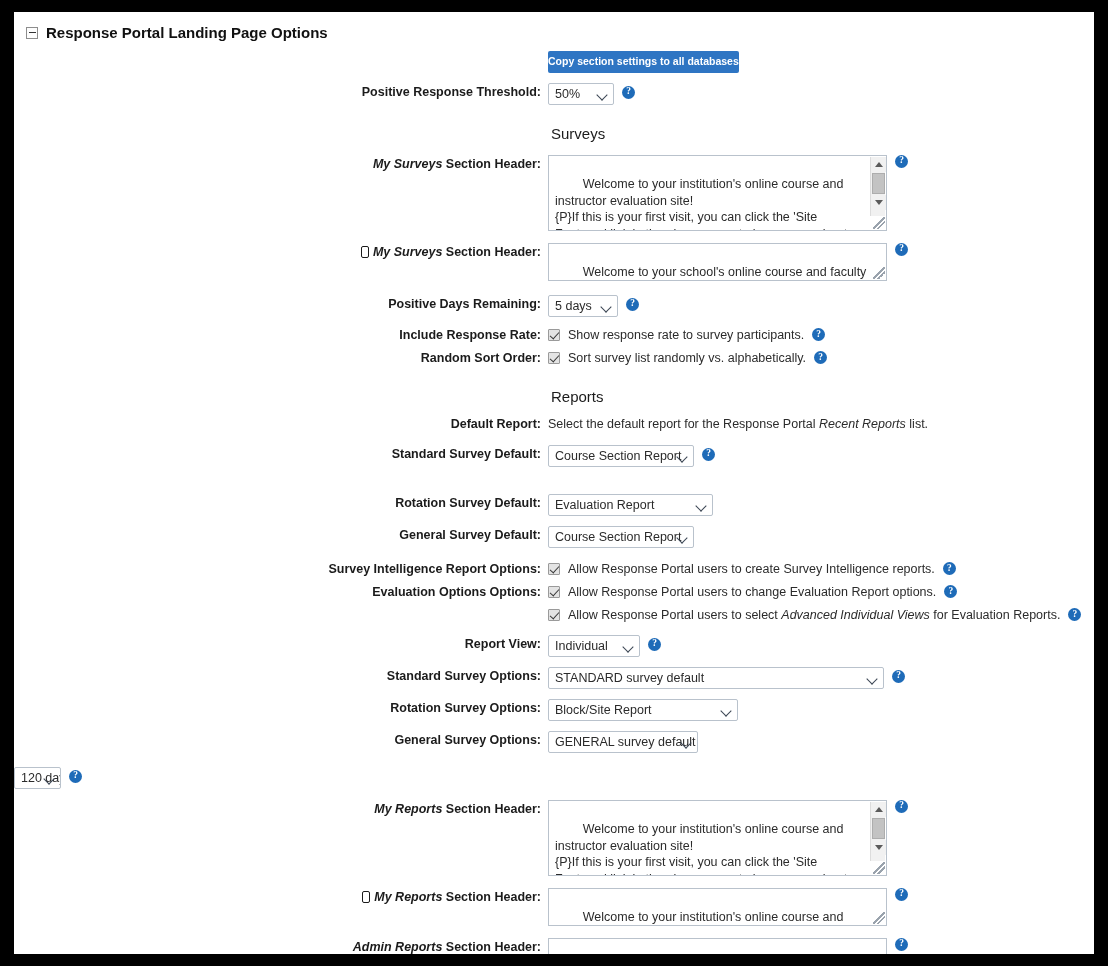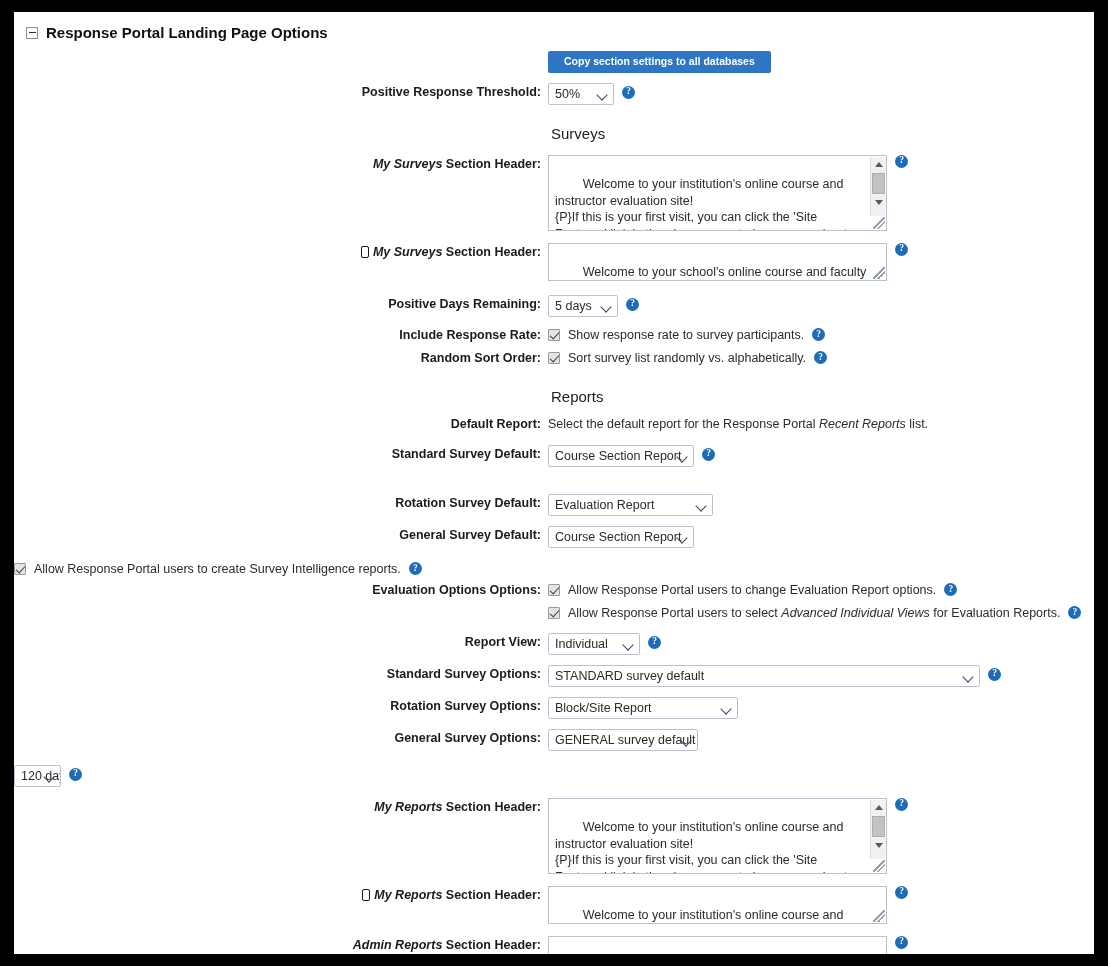--- a/index.html
+++ b/index.html
@@ -46,21 +46,21 @@
 
   .center-row { display:flex; }
   .center-row .pad { width:534px; flex:0 0 534px; }
 
   
   .copy-btn {
     background:#2e75c3; color:#fff;
     border:none; border-radius:2px;
     font-family:"Liberation Sans", sans-serif;
     font-size:10.5px; font-weight:bold;
-    padding:5px 16px 6px; cursor:pointer;
+    padding:5px 0 6px; cursor:pointer;
     line-height:1;
   }
 
   
   .group-head {
     font-size:15px; color:#1b1b1b; font-weight:normal;
     margin:20px 0 4px 0; padding-left:3px;
   }
 
   
@@ -80,21 +80,21 @@
     border-right:1.6px solid #3b4654;
     border-bottom:1.6px solid #3b4654;
     transform:rotate(45deg);
   }
   .w-sel-50   { width:66px; }
   .w-sel-days { width:70px; }
   .w-sel-120  { width:47px; }
   .w-sel-csr  { width:146px; }
   .w-sel-rot  { width:165px; }
   .w-sel-indiv{ width:92px; }
-  .w-sel-std  { width:432px; }
+  .w-sel-std  { width:336px; }
   .w-sel-blk  { width:190px; }
   .w-sel-gen  { width:150px; }
 
   
   .ta {
     position:relative;
     border:1px solid #b9c2cc; background:#fff;
     font-size:12.5px; color:#2b2b2b; line-height:16.5px;
     padding:4px 6px; cursor:text;
     white-space:pre-wrap;
@@ -292,20 +292,21 @@
     <div class="lbl">General Survey Default:</div>
     <div class="ctl">
       <span class="sel w-sel-csr">
         <span class="txt">Course Section Report</span>
         <span class="chev"></span>
       </span>
     </div>
   </div>
 
   <div class="row" style="margin-top:12px;">
+    <div class="lbl">Survey Intelligence Report Options:</div>
     <div class="ctl cbrow" style="margin-top:1px;">
       <span class="cb"></span>
       <span class="cbtxt">Allow Response Portal users to create Survey Intelligence reports.</span>
       <span class="help t0">?</span>
     </div>
   </div>
 
   <div class="row" style="margin-top:4px;">
     <div class="lbl">Evaluation Options Options:</div>
     <div class="ctl cbrow" style="margin-top:1px;">

